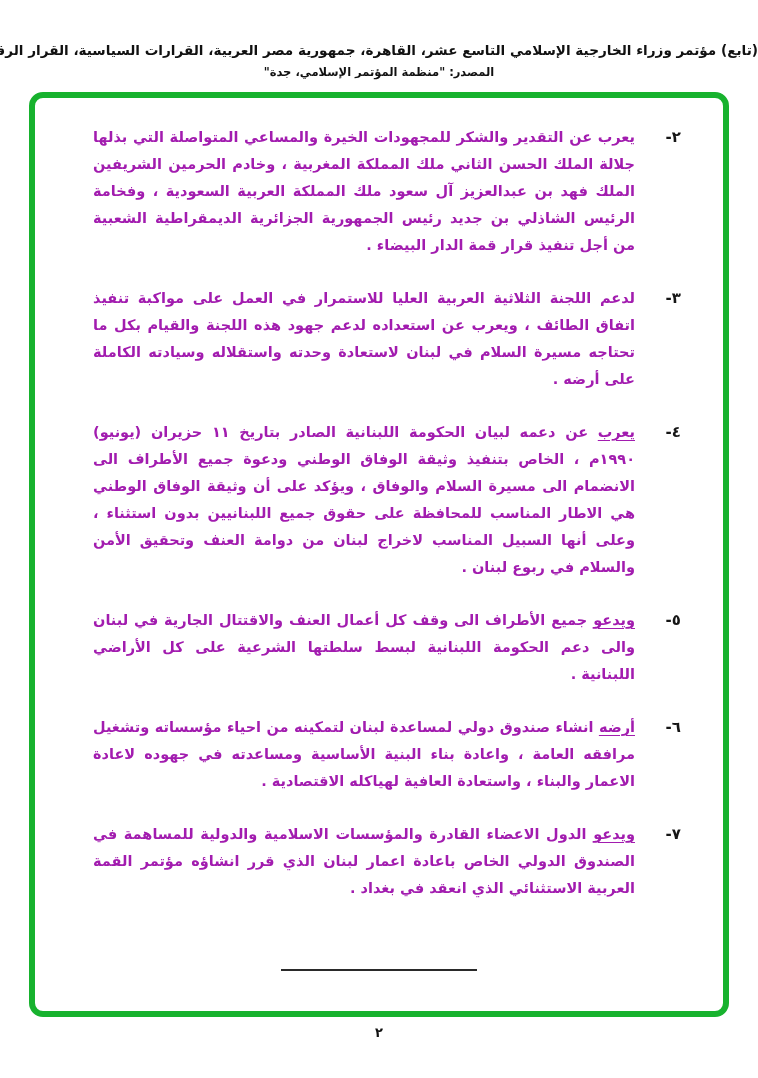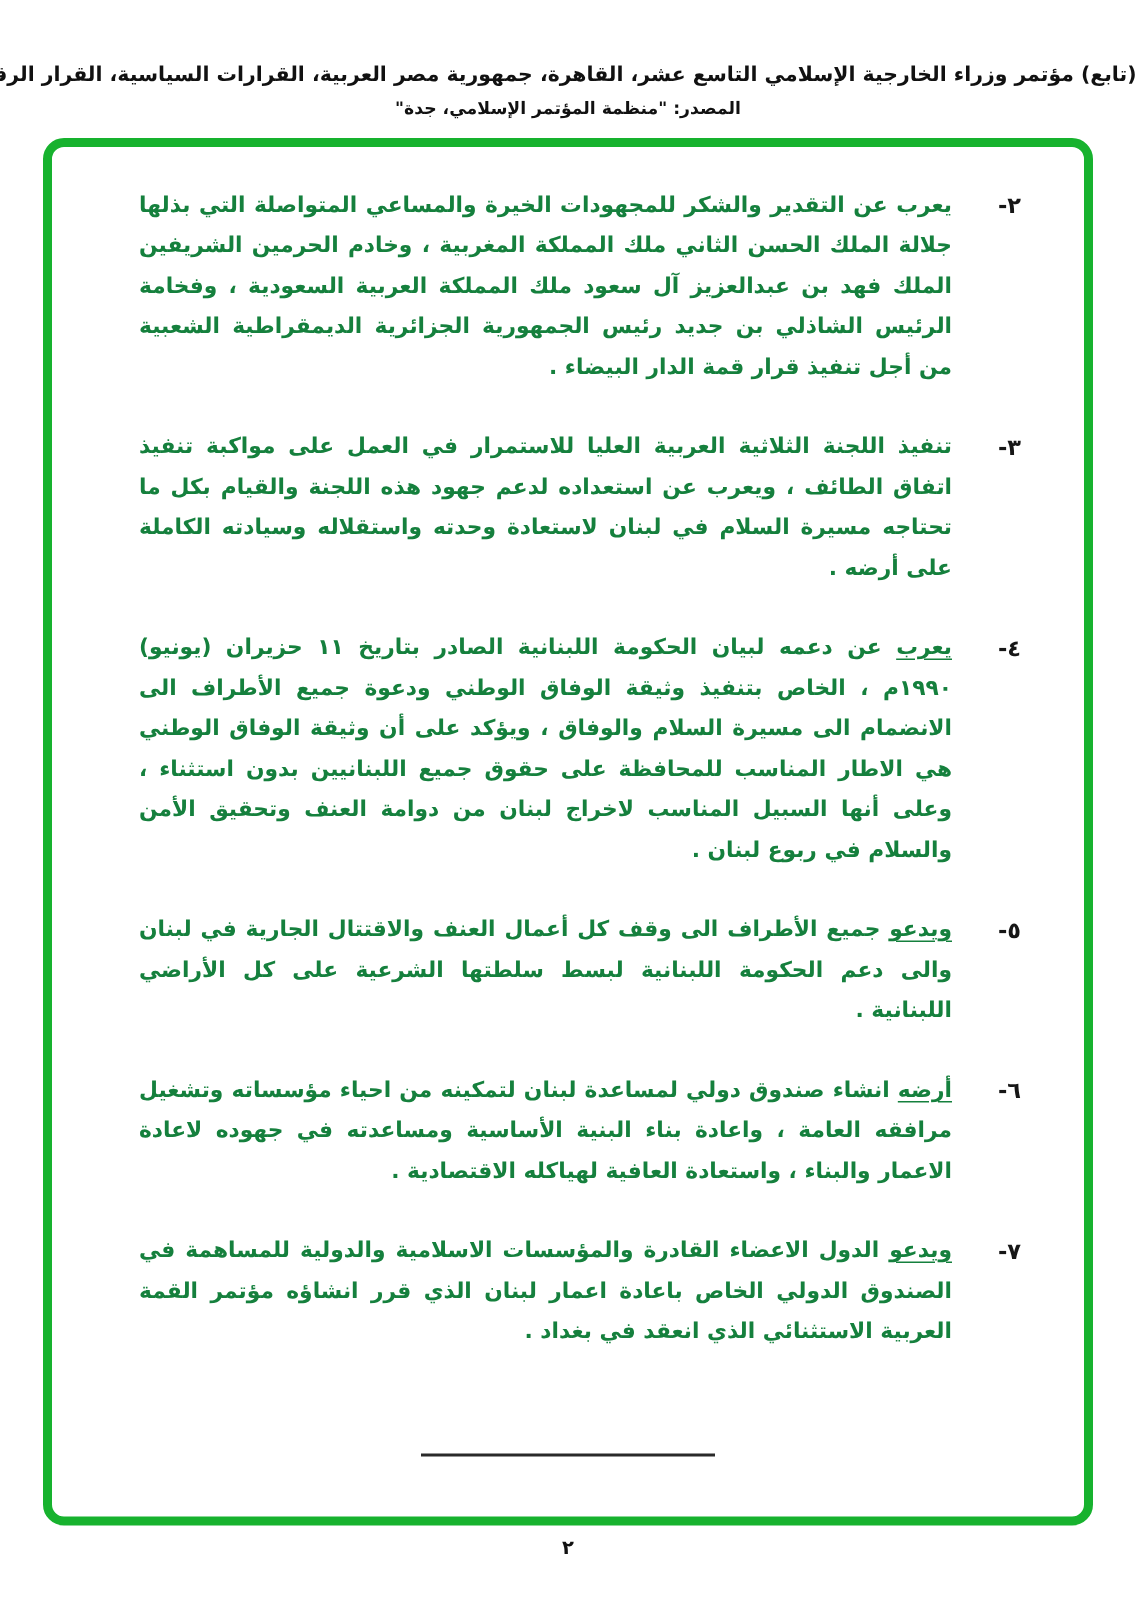--- a/index.html
+++ b/index.html
@@ -54,21 +54,21 @@
     font-size: 15px;
     font-weight: 700;
     color: #161616;
     line-height: 27px;
     text-align: right;
   }
   .res-txt {
     flex: 1;
     font-size: 14.5px;
     font-weight: 700;
-    color: #15803d;
+    color: #a21caf;
     line-height: 27px;
     text-align: justify;
     text-align-last: right;
   }
   .u { text-decoration: underline; text-underline-offset: 3px; }
   .footnote-divider {
     position: absolute;
     bottom: 40px;
     left: 50%;
     transform: translateX(-50%);
@@ -96,21 +96,21 @@
 
   <div class="greenbox">
 
     <div class="res">
       <div class="res-num">٢-</div>
       <div class="res-txt"><span class="lead">يعرب</span><span> عن التقدير والشكر للمجهودات الخيرة والمساعي المتواصلة التي بذلها جلالة الملك الحسن الثاني ملك المملكة المغربية ، وخادم الحرمين الشريفين الملك فهد بن عبدالعزيز آل سعود ملك المملكة العربية السعودية ، وفخامة الرئيس الشاذلي بن جديد رئيس الجمهورية الجزائرية الديمقراطية الشعبية من أجل تنفيذ قرار قمة الدار البيضاء .</span></div>
     </div>
 
     <div class="res">
       <div class="res-num">٣-</div>
-      <div class="res-txt"><span class="lead">تنفيذ</span><span> اللجنة الثلاثية العربية العليا للاستمرار في العمل على مواكبة تنفيذ اتفاق الطائف ، ويعرب عن استعداده لدعم جهود هذه اللجنة والقيام بكل ما تحتاجه مسيرة السلام في لبنان لاستعادة وحدته واستقلاله وسيادته الكاملة على أرضه .</span></div>
+      <div class="res-txt"><span class="lead">لدعم</span><span> اللجنة الثلاثية العربية العليا للاستمرار في العمل على مواكبة تنفيذ اتفاق الطائف ، ويعرب عن استعداده لدعم جهود هذه اللجنة والقيام بكل ما تحتاجه مسيرة السلام في لبنان لاستعادة وحدته واستقلاله وسيادته الكاملة على أرضه .</span></div>
     </div>
 
     <div class="res">
       <div class="res-num">٤-</div>
       <div class="res-txt"><span class="lead u">يعرب</span><span> عن دعمه لبيان الحكومة اللبنانية الصادر بتاريخ ١١ حزيران (يونيو) ١٩٩٠م ، الخاص بتنفيذ وثيقة الوفاق الوطني ودعوة جميع الأطراف الى الانضمام الى مسيرة السلام والوفاق ، ويؤكد على أن وثيقة الوفاق الوطني هي الاطار المناسب للمحافظة على حقوق جميع اللبنانيين بدون استثناء ، وعلى أنها السبيل المناسب لاخراج لبنان من دوامة العنف وتحقيق الأمن والسلام في ربوع لبنان .</span></div>
     </div>
 
     <div class="res">
       <div class="res-num">٥-</div>
       <div class="res-txt"><span class="lead u">ويدعو</span><span> جميع الأطراف الى وقف كل أعمال العنف والاقتتال الجارية في لبنان والى دعم الحكومة اللبنانية لبسط سلطتها الشرعية على كل الأراضي اللبنانية .</span></div>

